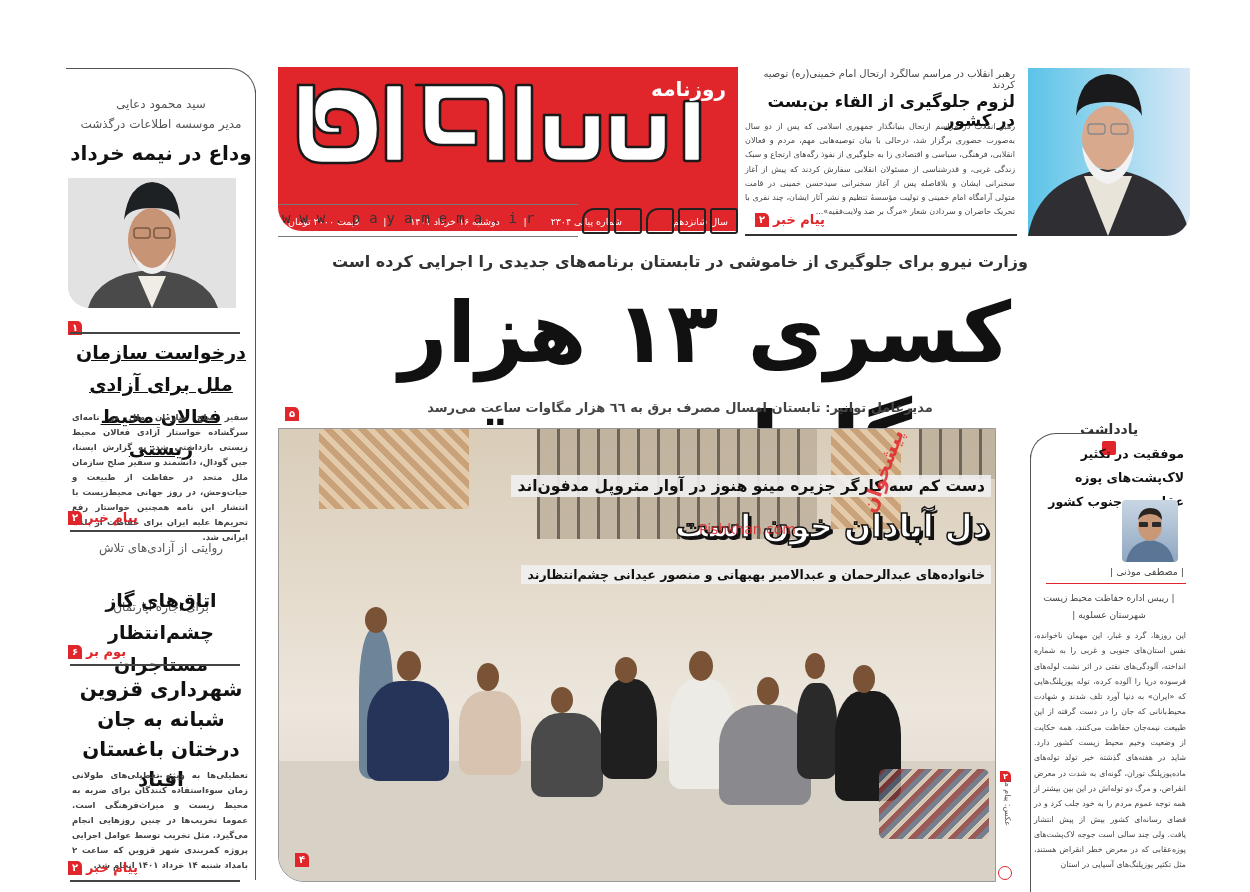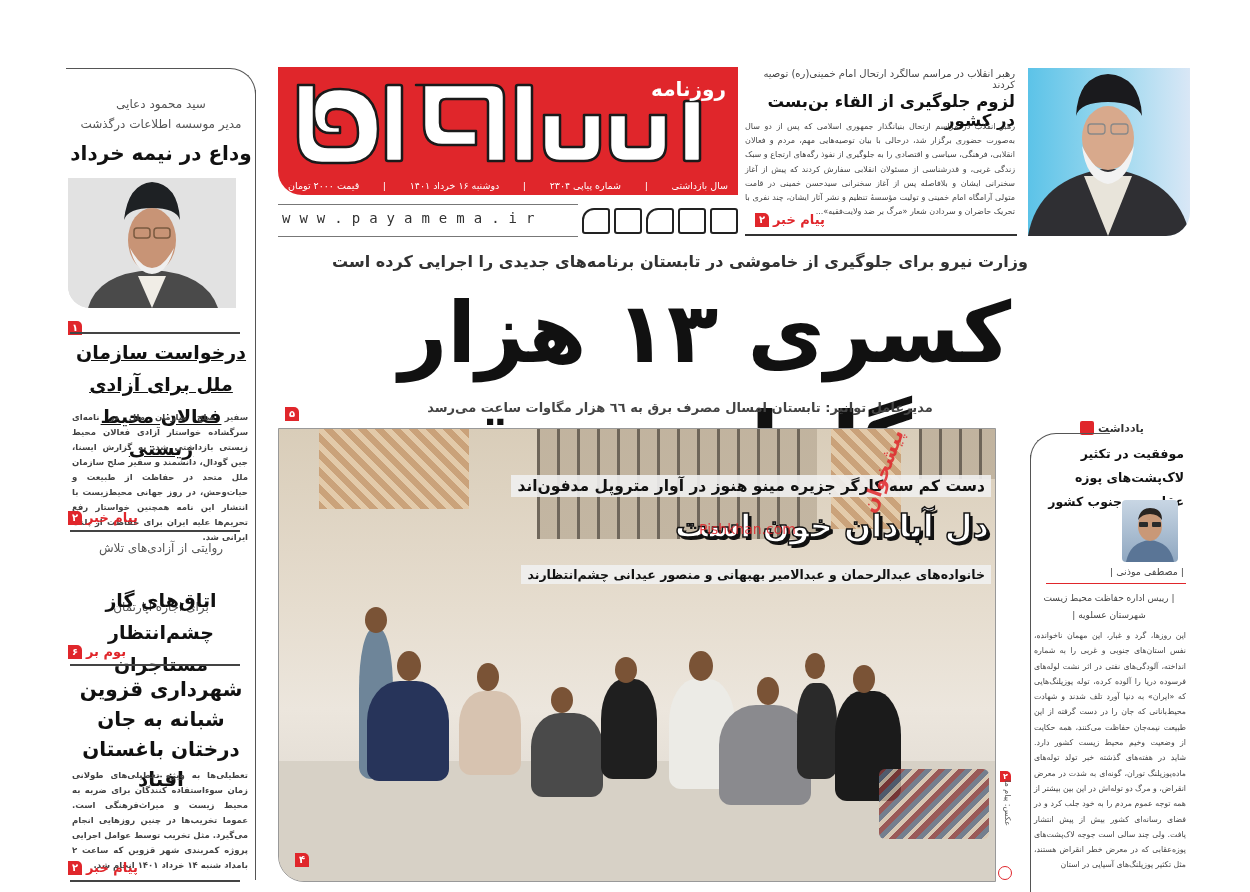--- a/index.html
+++ b/index.html
@@ -12,21 +12,21 @@
   .lc-kicker { font-size: 12px; color: #555; text-align: center; width: 190px; line-height: 20px; }
   .lc-title { font-size: 19px; font-weight: bold; text-align: center; width: 190px; line-height: 30px; color: #111; }
   .lc-body { font-size: 8.5px; line-height: 15px; color: #444; text-align: justify; width: 176px; font-weight: bold; }
   .badge { display: inline-block; background: #e0262b; color: #fff; font-size: 10px; font-weight: bold; width: 14px; height: 14px; line-height: 14px; text-align: center; border-top-right-radius: 5px; }
   .source { font-size: 13px; font-weight: bold; color: #e0262b; display: flex; align-items: center; gap: 4px; }
   .divider { height: 2px; background: #444; width: 170px; }
 
   .portrait { border-bottom-left-radius: 22px; overflow: hidden; background: #dcdcdc; }
 
   
-  .masthead { left: 278px; top: 67px; width: 460px; height: 128px; background: #e0262b; border-bottom-left-radius: 24px; }
+  .masthead { left: 278px; top: 67px; width: 460px; height: 164px; background: #e0262b; border-bottom-left-radius: 24px; }
   .mast-logo { position: absolute; left: 14px; top: 8px; width: 430px; height: 100px; }
   .mast-roznameh { position: absolute; right: 12px; top: 10px; color: #fff; font-size: 20px; font-weight: bold; }
   .mast-info { position: absolute; left: 10px; right: 10px; bottom: 4px; color: #fff; font-size: 9.5px; display: flex; justify-content: space-between; white-space: nowrap; }
   .mast-url-line { left: 278px; top: 204px; width: 300px; height: 1px; background: #777; }
   .mast-url-line2 { left: 278px; top: 236px; width: 300px; height: 1px; background: #777; }
   .mast-url { left: 282px; top: 210px; font-family: "DejaVu Sans Mono", monospace; font-size: 14px; letter-spacing: 9px; direction: ltr; color: #333; }
   .mast-boxes { left: 582px; top: 208px; display: flex; gap: 4px; direction: ltr; }
   .mast-boxes span { display: block; width: 28px; height: 26px; border: 2px solid #222; border-radius: 3px; }
   .mast-boxes span:first-child { border-top-left-radius: 12px; }
   .mast-boxes span:nth-child(3) { border-top-left-radius: 12px; }
@@ -58,21 +58,21 @@
   .photo-strip.s3 { top: 136px; font-size: 12.5px; }
   .photo-title { position: absolute; right: 6px; top: 78px; font-size: 32px; font-weight: bold; color: #fff; -webkit-text-stroke: 1.5px #111; text-shadow: 3px 3px 0 #111; white-space: nowrap; }
   .photo-badge { position: absolute; left: 16px; bottom: 14px; }
   .watermark { position: absolute; left: 420px; top: 92px; color: #e0262b; font-size: 14px; opacity: .85; direction: ltr; }
   .watermark-fa { position: absolute; left: 560px; top: 30px; color: #e0262b; font-size: 20px; font-weight: bold; transform: rotate(-70deg); opacity: .85; }
   .photo-credit { left: 998px; top: 780px; width: 14px; font-size: 8px; color: #555; writing-mode: vertical-rl; }
   .photo-credit-badge { left: 1000px; top: 764px; }
   .camera-icon { left: 998px; top: 866px; width: 14px; height: 14px; border: 1px solid #e0262b; border-radius: 50%; }
 
   
-  .note-label { left: 1080px; top: 421px; font-size: 11px; font-weight: bold; color: #333; display: flex; gap: 4px; align-items: center; }
+  .note-label { left: 1080px; top: 421px; font-size: 14px; font-weight: bold; color: #333; display: flex; gap: 4px; align-items: center; flex-direction: column; }
   .note-icon { display: inline-block; width: 14px; height: 14px; background: #e0262b; border-radius: 2px; }
   .note-frame-top { left: 1030px; top: 433px; width: 80px; height: 30px; border-top: 1px solid #555; border-left: 1px solid #555; border-top-left-radius: 26px; }
   .note-frame-side { left: 1030px; top: 455px; width: 1px; height: 437px; background: #555; }
   .note-title { left: 1034px; top: 442px; width: 150px; font-size: 12.5px; font-weight: bold; line-height: 24px; text-align: right; color: #111; }
   .note-photo { left: 1122px; top: 500px; width: 56px; height: 62px; border-radius: 4px; background: linear-gradient(180deg, #c8d6e4 0%, #8fa7c0 100%); overflow: hidden; }
   .note-author { left: 1034px; top: 566px; width: 150px; font-size: 9.5px; color: #444; text-align: right; }
   .note-author-rule { left: 1046px; top: 583px; width: 140px; height: 1px; background: #e0262b; }
   .note-role { left: 1034px; top: 590px; width: 150px; font-size: 9px; line-height: 17px; color: #444; text-align: center; }
   .note-body { left: 1034px; top: 628px; width: 152px; font-size: 7.8px; line-height: 15.3px; color: #444; text-align: justify; }
 </style>
@@ -135,21 +135,21 @@
       <path d="M124 10 h76 q12 0 12 12 v64 h-16 v-58 q0 -4 -4 -4 h-38 q-6 0 -6 6 v18 q0 8 8 8 h28 v14 h-34 q-18 0 -18 -20 v-40 z"></path>
 
       <rect x="224" y="10" width="16" height="76" rx="2"></rect>
       <path d="M252 40 h16 v30 q0 2 2 2 h20 q2 0 2 -2 v-30 h16 v30 q0 16 -16 16 h-24 q-16 0 -16 -16 z"></path>
       <path d="M318 40 h16 v30 q0 2 2 2 h20 q2 0 2 -2 v-30 h16 v30 q0 16 -16 16 h-24 q-16 0 -16 -16 z"></path>
       <rect x="392" y="26" width="16" height="60" rx="2"></rect>
     </g>
   </svg>
   <div class="mast-roznameh">روزنامه</div>
   <div class="mast-info">
-    <span>سال بازداشتی</span>
+    <span>سال شانزدهم</span>
     <span>|</span>
     <span>شماره پیاپی ۲۳۰۴</span>
     <span>|</span>
     <span>دوشنبه ۱۶ خرداد ۱۴۰۱</span>
     <span>|</span>
     <span>قیمت ۲۰۰۰ تومان</span>
   </div>
 </div>
 <div class="abs mast-url-line"></div>
 <div class="abs mast-url">www.payamema.ir</div>

